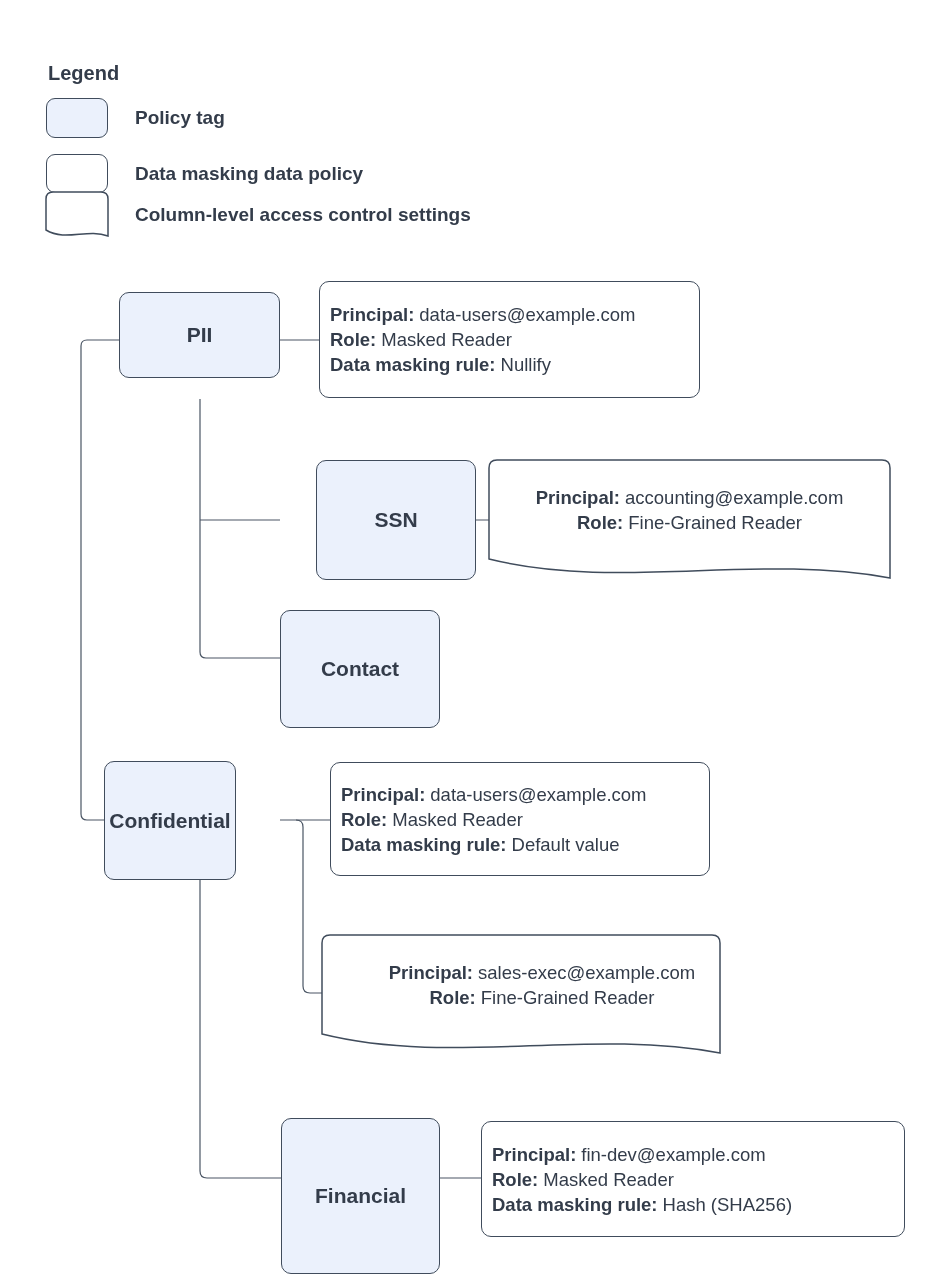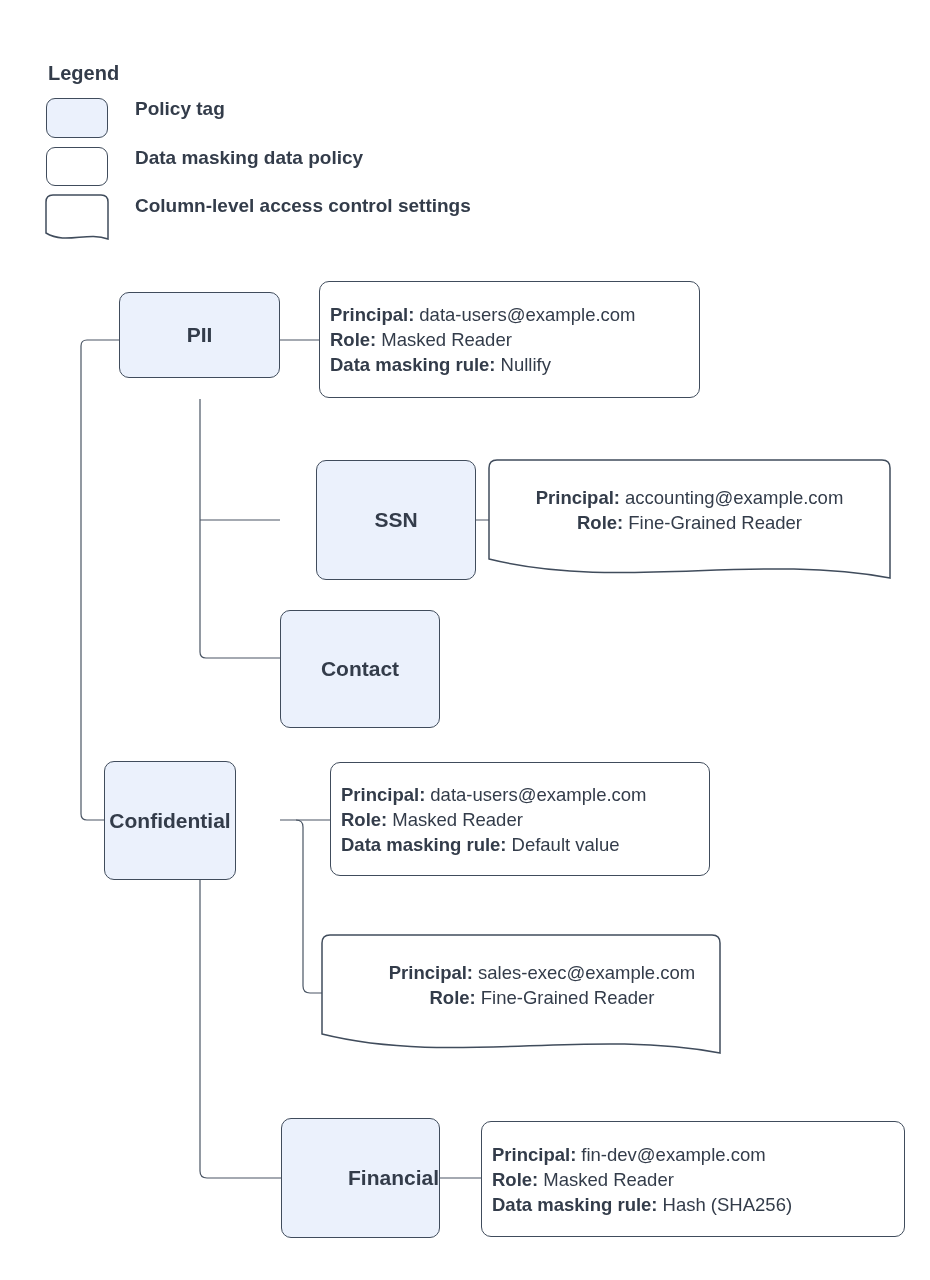--- a/index.html
+++ b/index.html
@@ -51,21 +51,21 @@
   .doc-shape { fill: #ffffff; stroke: var(--border); stroke-width: 1.5px; }
   .doc-text {
     position: absolute; left: 0; top: 0; width: 100%; height: 100px;
     display: flex; flex-direction: column; justify-content: center;
     padding: 0 11px;
     font-size: 18.5px; line-height: 25px;
   }
 
   
   .legend-title { position: absolute; left: 48px; top: 62px; font-size: 20px; font-weight: bold; }
-  .legend-row { position: absolute; left: 46px; display: flex; }
+  .legend-row { position: absolute; left: 46px; display: flex; align-items: center; }
   .swatch-rect { width: 62px; border: 1.5px solid var(--border); border-radius: 9px; background: #fff; }
   .swatch-rect.blue { background: var(--fill); }
   .swatch-doc { width: 62px; height: 46px; position: relative; }
   .swatch-doc svg { display: block; overflow: visible; }
   .legend-label { font-size: 19px; font-weight: bold; margin-left: 27px; white-space: nowrap; }
   .nowrap { white-space: nowrap; }
 </style>
 </head>
 <body>
 
@@ -84,21 +84,21 @@
   </svg>
 
   <section>
     <h2 class="legend-title">Legend</h2>
 
     <div class="legend-row" style="top:98px; height:40px;">
       <span class="swatch-rect blue" style="height:40px;"></span>
       <span class="legend-label">Policy tag</span>
     </div>
 
-    <div class="legend-row" style="top:147px; height:39px;">
+    <div class="legend-row" style="top:154px; height:39px;">
       <span class="swatch-rect" style="height:39px;"></span>
       <span class="legend-label">Data masking data policy</span>
     </div>
 
     <div class="legend-row" style="top:195px; height:40px;">
       <span class="swatch-doc">
         <svg width="62" height="46" viewBox="0 0 62 46">
           <path class="doc-shape" d="M 7 0 L 55 0 Q 62 0 62 7 L 62 44 C 41 36 20 50 0 38 L 0 7 Q 0 0 7 0 Z"></path>
         </svg>
       </span>
@@ -115,21 +115,21 @@
   </div>
 
   <div class="tag" style="left:280px; top:610px; width:160px; height:118px;">
     <span>Contact</span>
   </div>
 
   <div class="tag" style="left:104px; top:761px; width:132px; height:119px;">
     <span>Confidential</span>
   </div>
 
-  <div class="tag" style="left:281px; top:1118px; width:159px; height:120px;justify-content:flex-end;">
+  <div class="tag" style="left:281px; top:1118px; width:159px; height:156px;">
     <span>Financial</span>
   </div>
 
   <div class="policy" style="left:319px; top:281px; width:381px; height:117px;">
     <div class="nowrap">
       <b>Principal:</b><span>data-users@example.com</span>
     </div>
     <div class="nowrap">
       <b>Role:</b><span>Masked Reader</span>
     </div>

